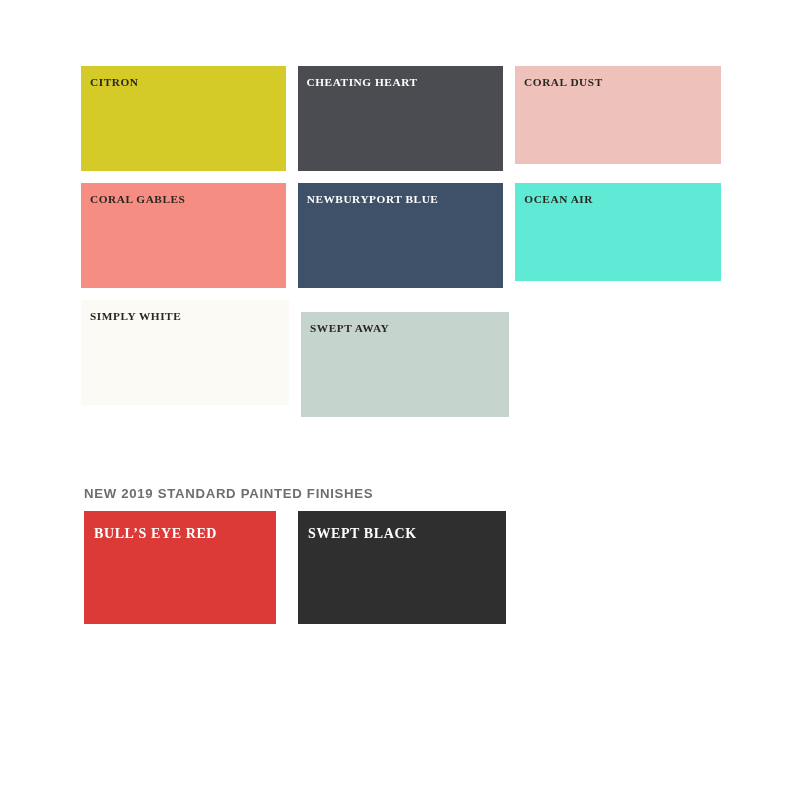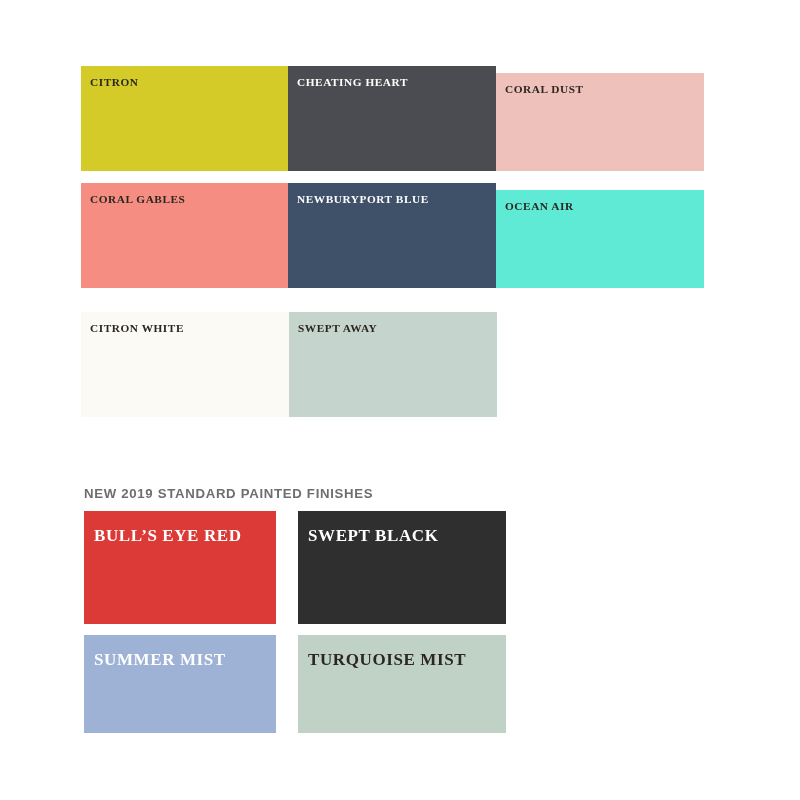--- a/index.html
+++ b/index.html
@@ -26,22 +26,22 @@
 
   
   .grid-top {
     position: absolute;
     left: 81px;
     top: 66px;
     width: 640px;
   }
   .grid-top .row {
     display: flex;
+    gap: 12px;
     margin-bottom: 12px;
-    align-items: flex-end;
   }
 
   .swatch {
     position: relative;
     box-sizing: border-box;
     overflow: hidden;
   }
   .swatch-label {
     position: absolute;
     left: 9px;
@@ -88,21 +88,21 @@
     margin-bottom: 11px;
   }
   .b1 { width: 192px; }
   .b2 { width: 208px; }
   .bh1 { height: 113px; }
   .bh2 { height: 98px; }
 
   .grid-bottom .swatch-label {
     left: 10px;
     top: 16px;
-    font-size: 17px;
+    font-size: 14px;
     letter-spacing: 0.6px;
   }
   .grid-bottom .row:last-child .swatch-label {
     top: 16px;
   }
 </style>
 </head>
 <body style="background: rgb(255, 255, 255);">
 
 <div class="sheet">
@@ -128,21 +128,21 @@
       <div class="swatch c2 h-tall" style="background-color: rgb(63, 81, 104);">
         <span class="swatch-label" style="color: rgb(255, 255, 255);">NEWBURYPORT BLUE</span>
       </div>
       <div class="swatch c3 h-short" style="background-color: #5eead4;">
         <span class="swatch-label" style="color: rgb(43, 39, 32);">OCEAN AIR</span>
       </div>
     </div>
 
     <div class="row">
       <div class="swatch c2 h-tall" style="background-color: rgb(251, 250, 244);">
-        <span class="swatch-label" style="color: rgb(43, 39, 32);">CITRON WHITE</span>
+        <span class="swatch-label" style="color: rgb(43, 39, 32);">SIMPLY WHITE</span>
       </div>
       <div class="swatch c3 h-tall" style="background-color: rgb(197, 212, 204); margin-top: 12px;">
         <span class="swatch-label" style="color: rgb(43, 39, 32);">SWEPT AWAY</span>
       </div>
     </div>
 
   </div>
 
   <div class="section-heading" style="color: rgb(109, 110, 112);">NEW  2019  STANDARD PAINTED FINISHES</div>
 
@@ -150,24 +150,16 @@
 
     <div class="row">
       <div class="swatch b1 bh1" style="background-color: rgb(220, 58, 55);">
         <span class="swatch-label" style="color: rgb(255, 255, 255);">BULL’S EYE RED</span>
       </div>
       <div class="swatch b2 bh1" style="background-color: rgb(46, 47, 46);">
         <span class="swatch-label" style="color: rgb(255, 255, 255);">SWEPT BLACK</span>
       </div>
     </div>
 
-    <div class="row">
-      <div class="swatch b1 bh2" style="background-color: rgb(158, 178, 213);">
-        <span class="swatch-label" style="color: rgb(255, 255, 255);">SUMMER MIST</span>
-      </div>
-      <div class="swatch b2 bh2" style="background-color: rgb(192, 210, 197);">
-        <span class="swatch-label" style="color: rgb(43, 39, 32);">TURQUOISE MIST</span>
-      </div>
-    </div>
 
   </div>
 
 </div>
 
 </body></html>

